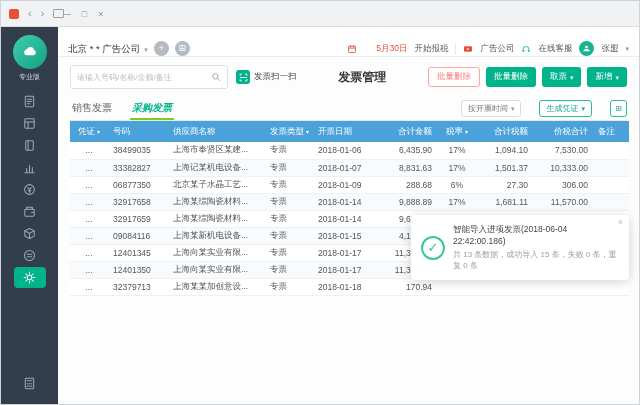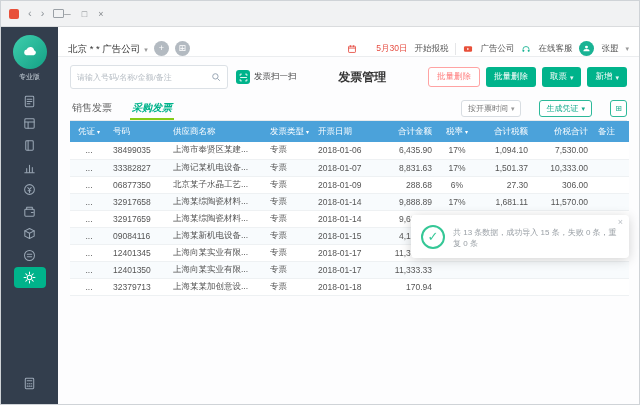--- a/index.html
+++ b/index.html
@@ -403,20 +403,21 @@
                 <td class="num"></td>
                 <td class="num"></td>
                 <td class=""></td>
               </tr>
             </tbody>
         </table>
 
         <div class="toast">
           <div class="toast-check">✓</div>
           <div class="toast-body">
+            <div class="toast-title">智能导入进项发票(2018-06-04 22:42:00.186)</div>
             <div class="toast-detail">共 13 条数据，成功导入 15 条，失败 0 条，重复 0 条</div>
           </div>
           <span class="toast-close">×</span>
         </div>
       </div>
     </div>
   </div>
 </div>
 
 </body></html>

